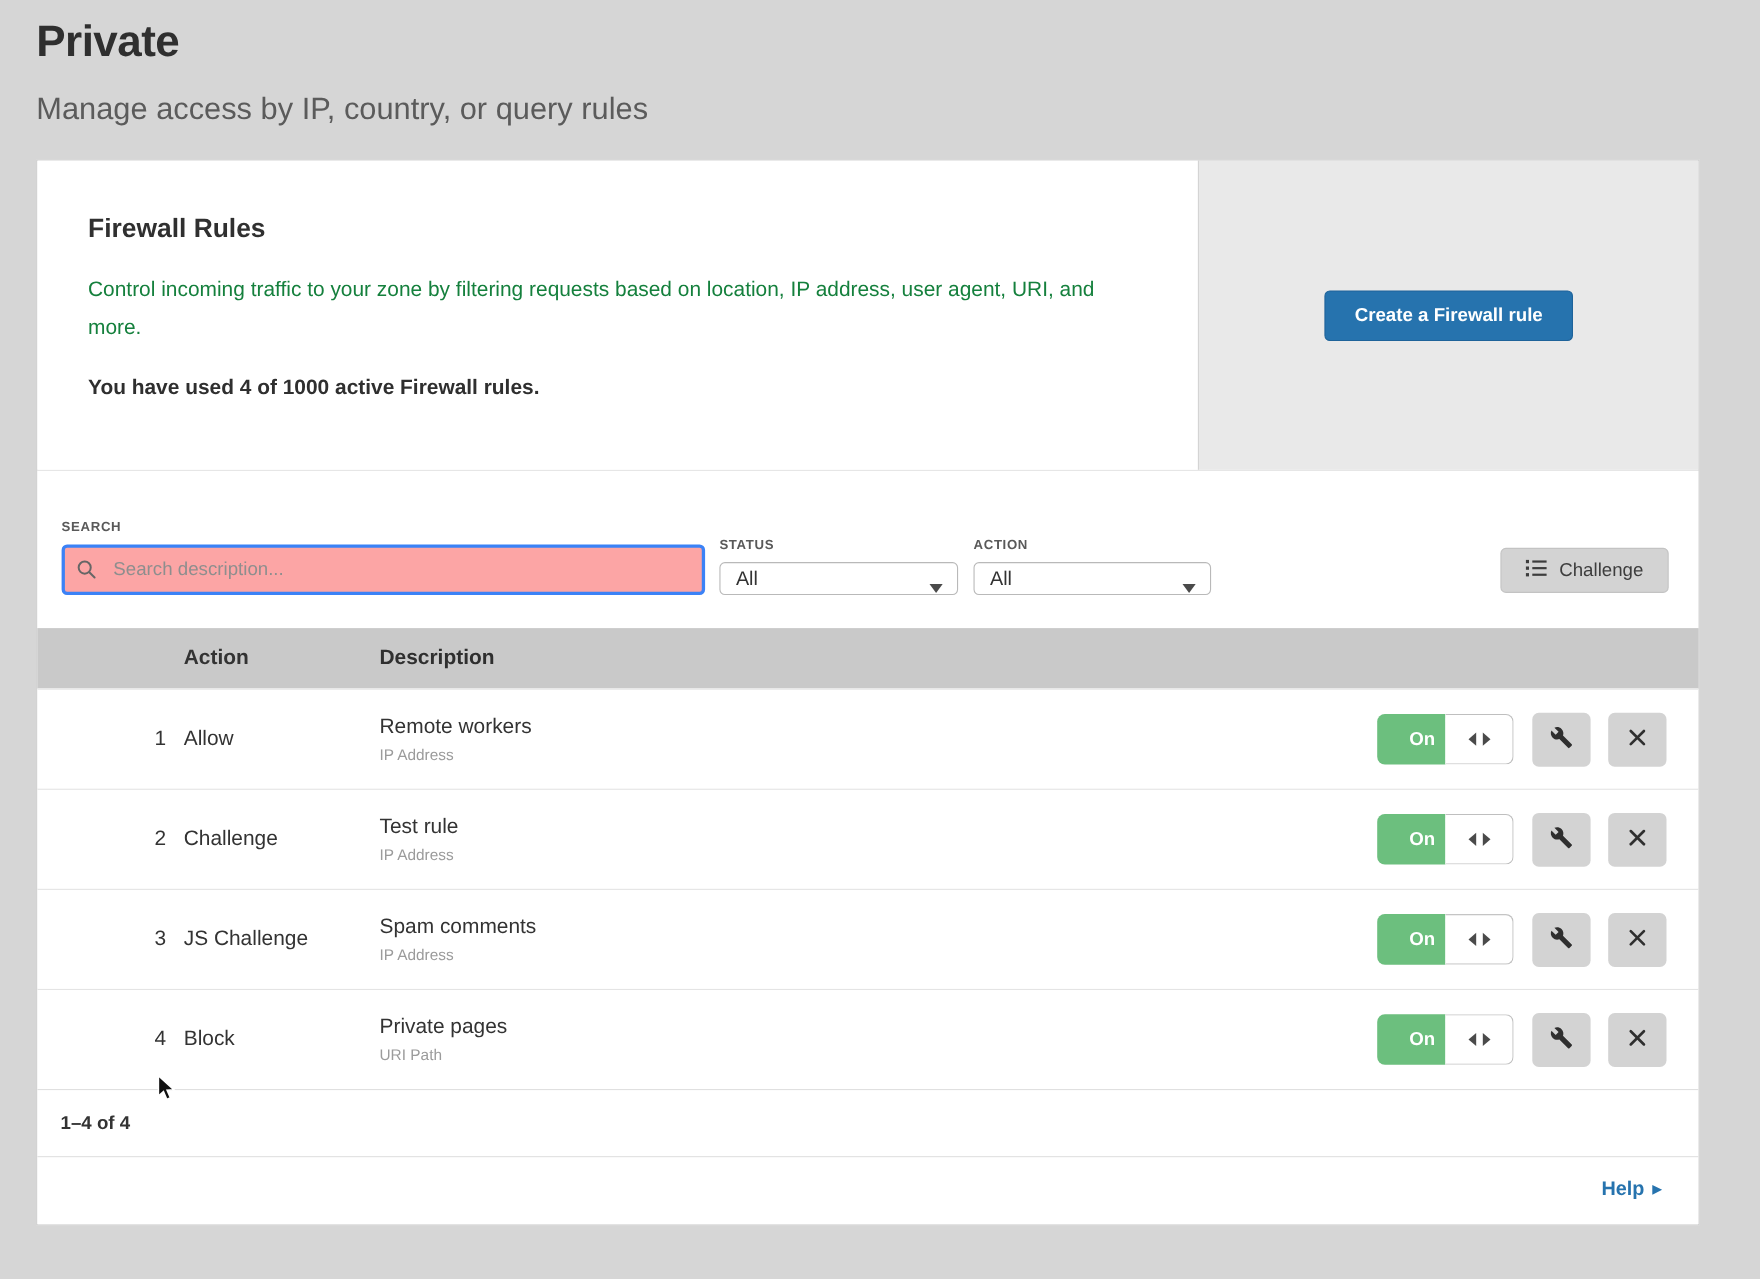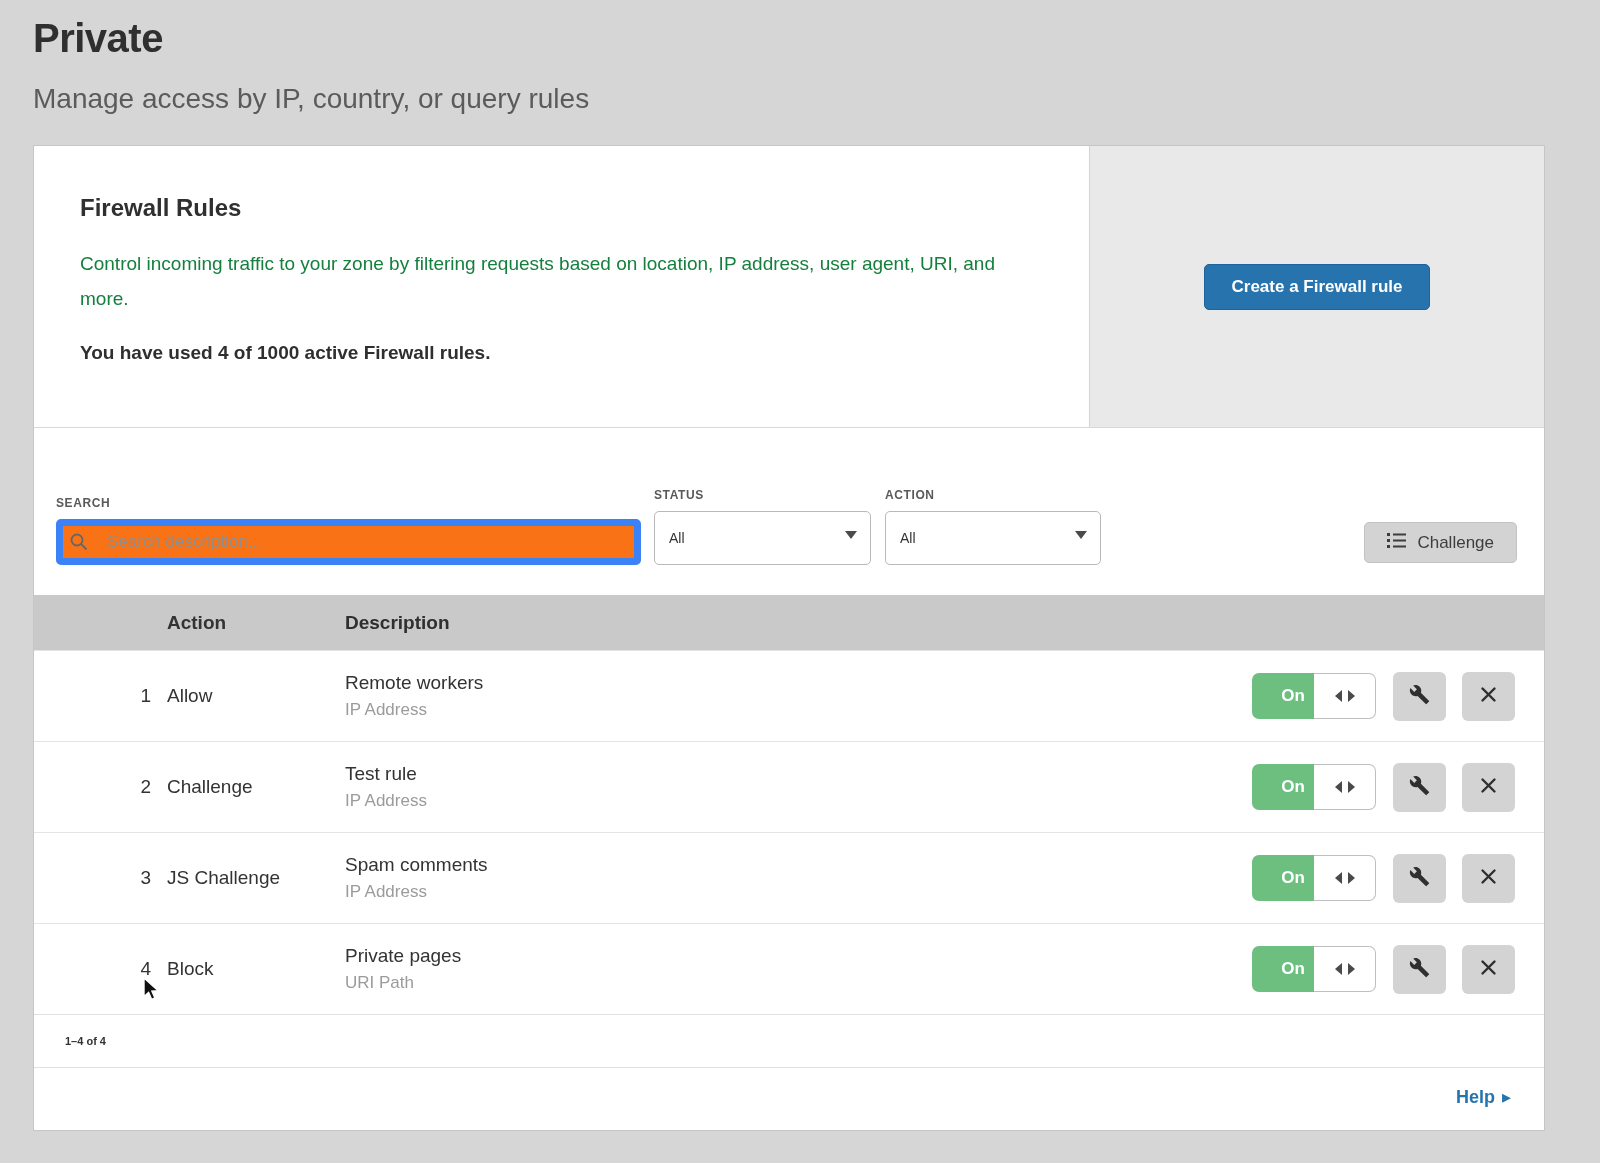--- a/index.html
+++ b/index.html
@@ -59,32 +59,32 @@
   .filter-group { display: flex; flex-direction: column; }
   .filter-label {
     font-size: 12px; font-weight: 700; color: #595959;
     letter-spacing: 0.6px; margin-bottom: 9px;
   }
   .search-box {
     position: relative; width: 585px; height: 46px;
   }
   .search-box input {
     width: 100%; height: 100%;
-    border: 7px solid #3b82f6; border-radius: 5px;
+    border: 3px solid #3b82f6; border-radius: 5px;
     font-size: 17px; color: #444; padding: 0 14px 0 44px;
-    font-family: inherit; background: #f97316; outline: none;
+    font-family: inherit; background: #fca5a5; outline: none;
   }
   .search-box input::placeholder { color: #8e8e8e; }
   .search-icon { position: absolute; left: 13px; top: 13px; }
 
   .select-box {
-    position: relative; height: 54px;
+    position: relative; height: 30px;
     border: 1px solid #b9b9b9; border-radius: 5px; background: #fff;
     display: flex; align-items: center; padding: 0 34px 0 14px;
-    font-size: 14px; color: #333; cursor: pointer;
+    font-size: 18px; color: #333; cursor: pointer;
   }
   .select-box .caret {
     position: absolute; right: 13px; top: 19px;
     width: 0; height: 0;
     border-left: 6px solid transparent; border-right: 6px solid transparent;
     border-top: 8px solid #4a4a4a;
   }
   .status-select { width: 217px; margin-left: 13px; }
   .action-select { width: 216px; margin-left: 14px; }
 
@@ -106,21 +106,21 @@
   .thead {
     background: var(--header_bg, #c9c9c9);
     height: 55px; font-size: 19px; font-weight: 700; color: #2f2f2f;
   }
   .trow { height: 91px; background: #fff; border-top: 1px solid #e4e4e4; }
   .trow:first-of-type { border-top: none; }
 
   .cell-priority { text-align: right; padding-right: 16px; font-size: 19px; color: #333; }
   .cell-action { font-size: 19px; color: #333; }
   .cell-desc .desc-title { font-size: 19px; color: #333; }
-  .cell-desc .desc-sub { font-size: 17px; color: #9b9b9b; margin-top: 6px; }
+  .cell-desc .desc-sub { font-size: 14px; color: #9b9b9b; margin-top: 6px; }
 
   .cell-controls { display: flex; align-items: center; padding-right: 29px; }
 
   .toggle { display: flex; height: 46px; cursor: pointer; }
   .toggle-on {
     width: 62px; background: var(--toggle_green, #6cbf7e);
     border-radius: 7px 0 0 7px;
     color: #fff; font-size: 17px; font-weight: 600;
     display: flex; align-items: center; justify-content: center; padding-left: 20px;
   }
@@ -135,21 +135,21 @@
     width: 53px; height: 49px; border: none; border-radius: 6px;
     background: var(--button_gray, #d3d3d3); cursor: pointer;
     display: flex; align-items: center; justify-content: center;
   }
   .icon-btn.edit { margin-left: 17px; }
   .icon-btn.delete { margin-left: 16px; }
 
   
   .pagination-row {
     border-top: 1px solid #e0e0e0; background: #fff;
-    padding: 20px 31px; font-size: 11px; font-weight: 700; color: #333;
+    padding: 20px 21px; font-size: 17px; font-weight: 700; color: #333;
   }
   .help-row {
     border-top: 1px solid #e0e0e0; background: #fff;
     padding: 18px 33px 22px; display: flex; justify-content: flex-end;
   }
   .help-link {
     font-size: 18px; font-weight: 600; color: var(--accent_blue, #2673ae);
     text-decoration: none; display: flex; align-items: center; gap: 7px; cursor: pointer;
   }
 

